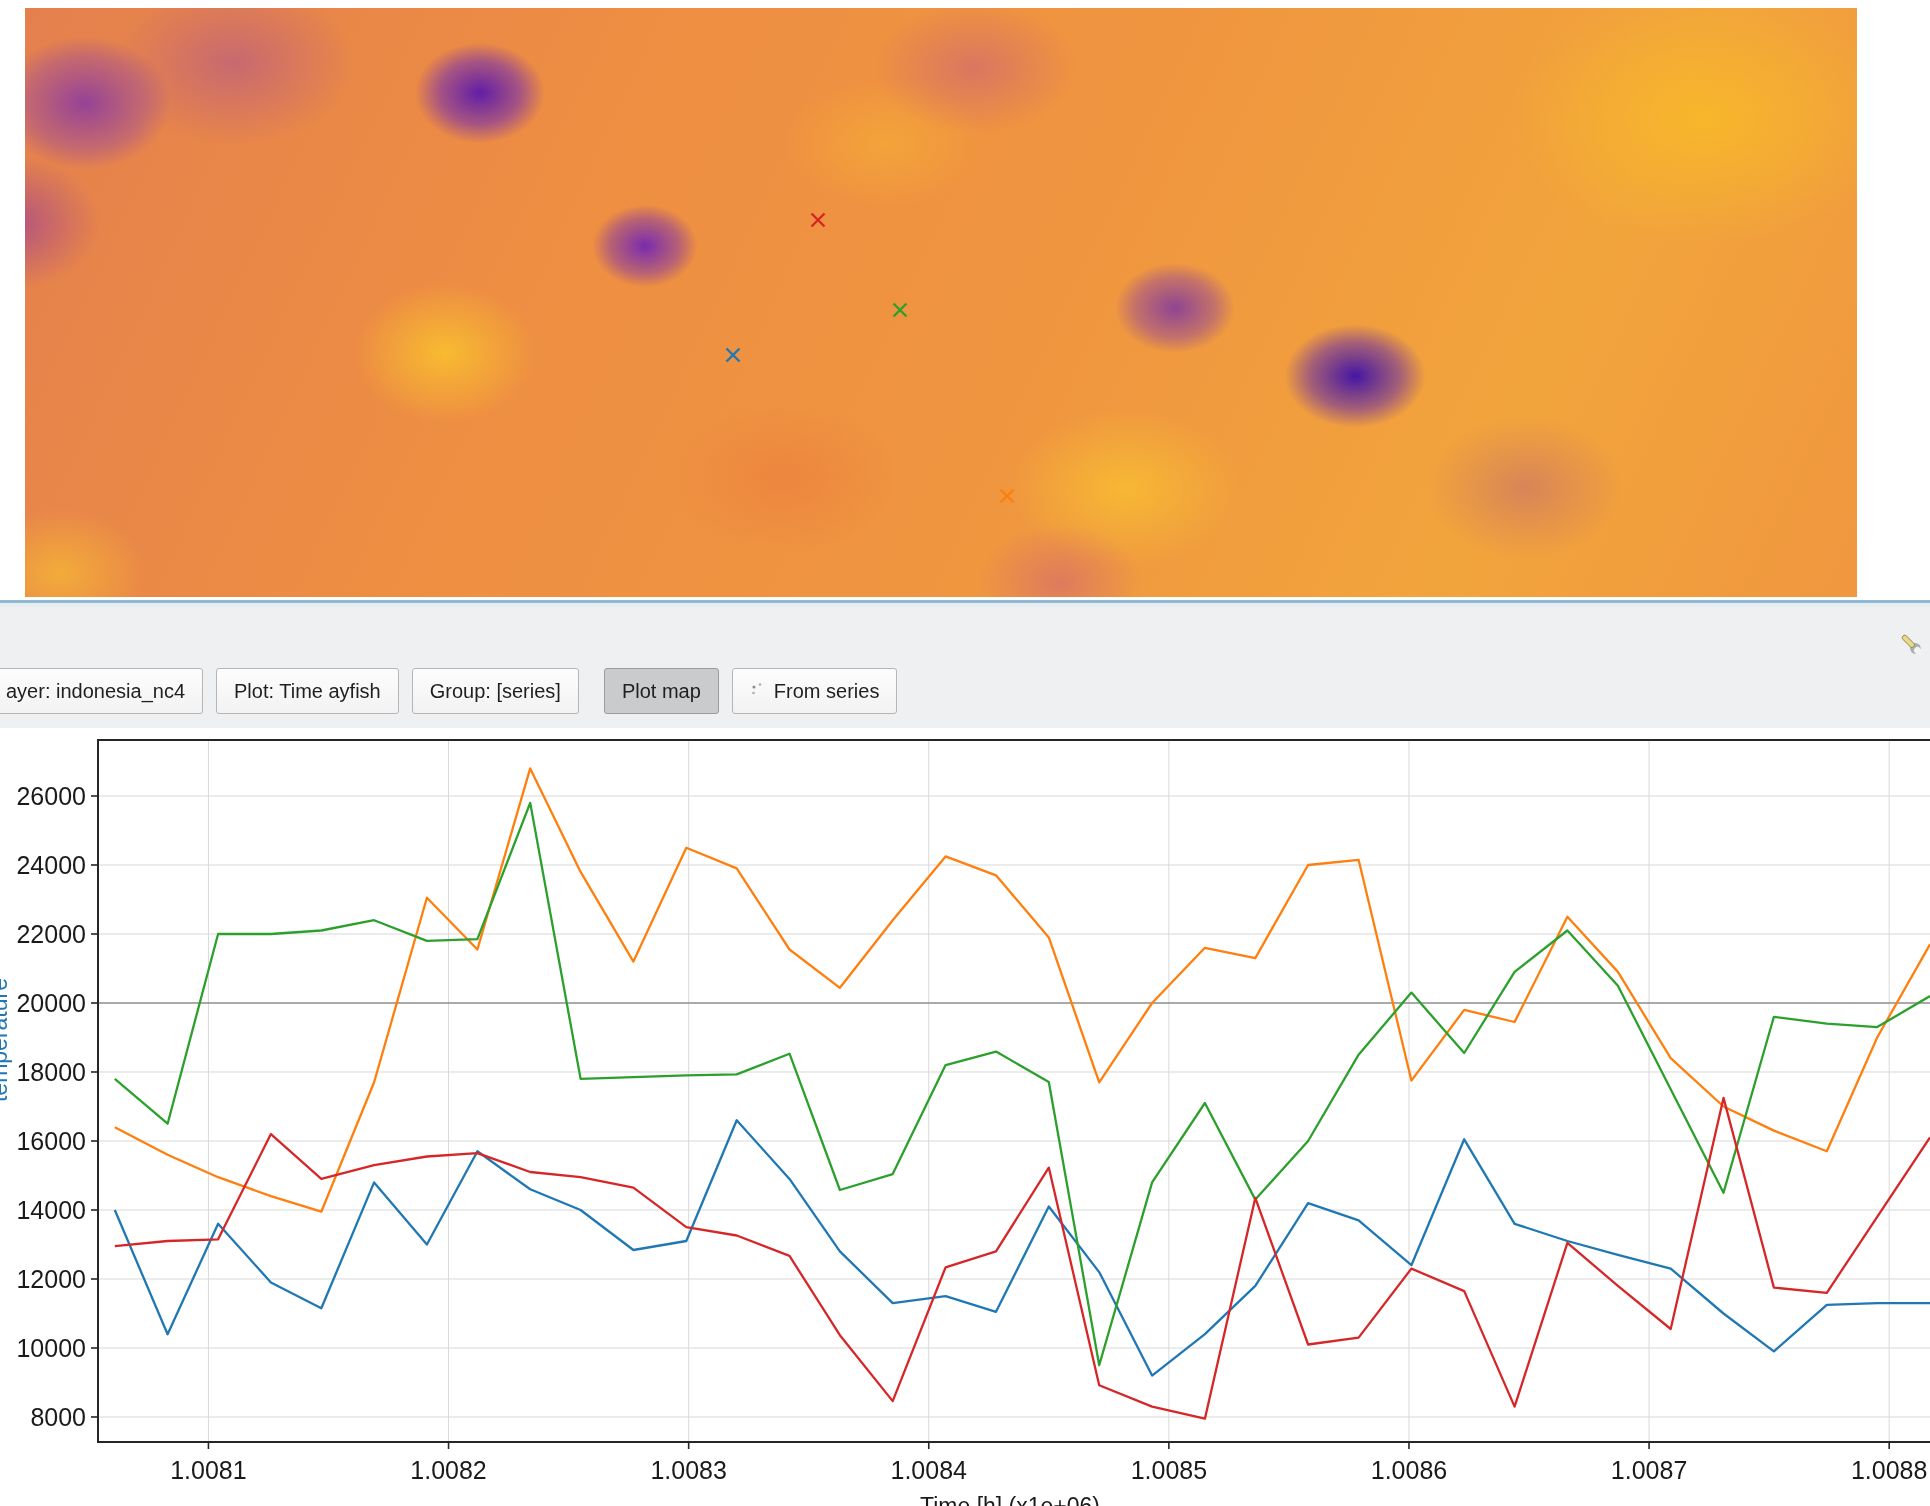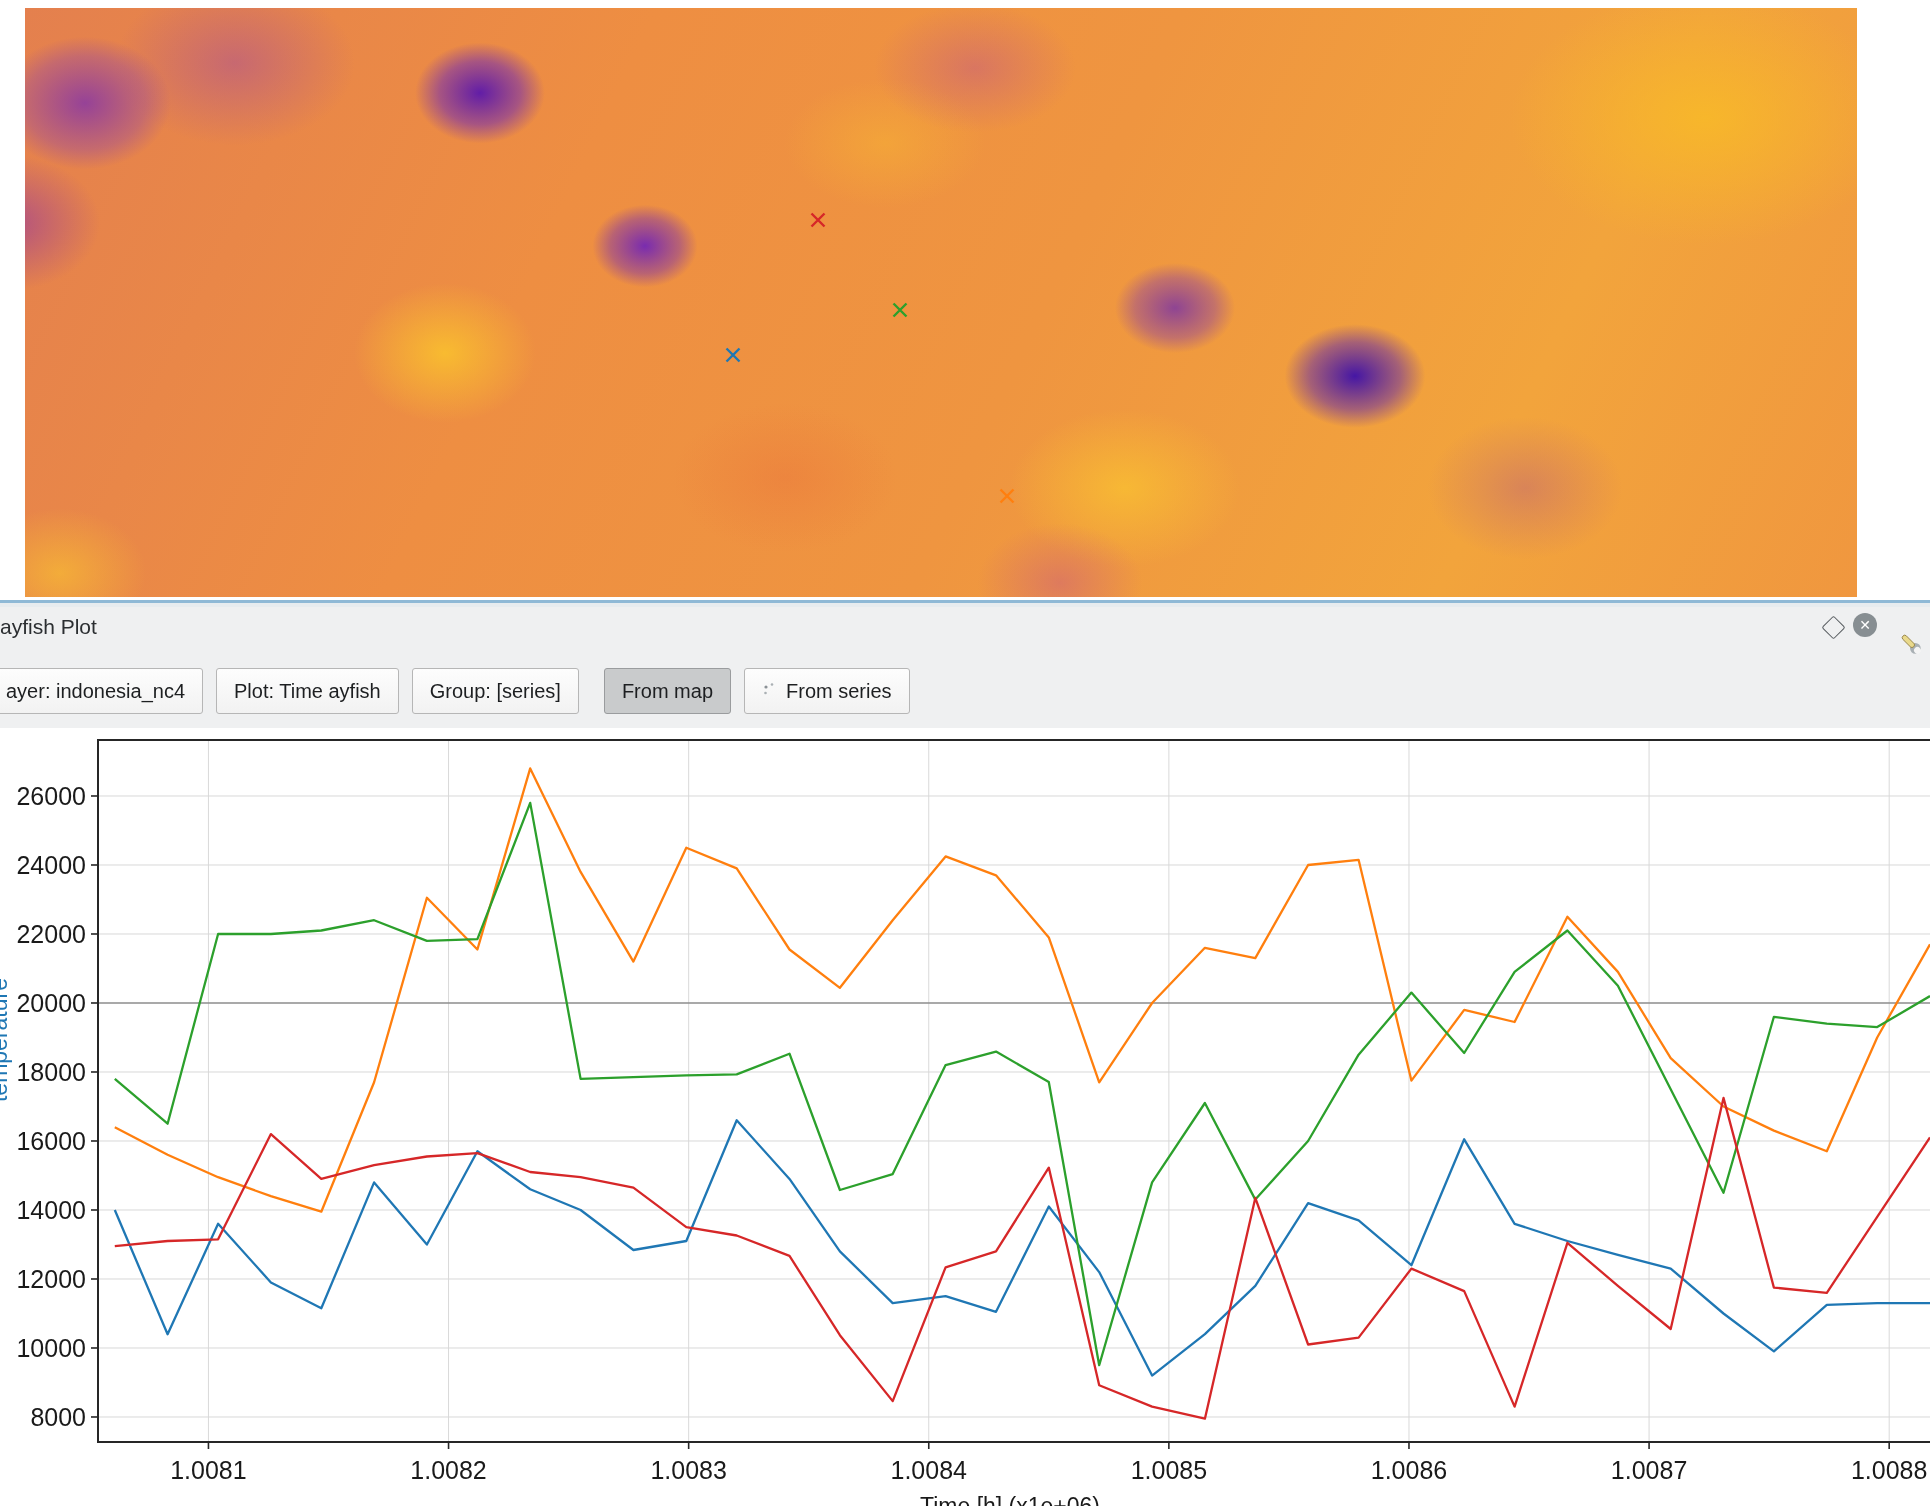--- a/index.html
+++ b/index.html
@@ -61,38 +61,33 @@
       <path d="M786.5 205.5 L799.5 218.5 M786.5 218.5 L799.5 205.5" stroke="#d62728" stroke-width="2.4" fill="none"></path>
       <path d="M868.5 295.5 L881.5 308.5 M868.5 308.5 L881.5 295.5" stroke="#2ca02c" stroke-width="2.4" fill="none"></path>
       <path d="M701.5 340.5 L714.5 353.5 M701.5 353.5 L714.5 340.5" stroke="#1f77b4" stroke-width="2.4" fill="none"></path>
       <path d="M975.5 481.5 L988.5 494.5 M975.5 494.5 L988.5 481.5" stroke="#ff7f0e" stroke-width="2.4" fill="none"></path>
     </svg>
 </div>
 
 <div class="sep"></div>
 
 <div class="panel">
-  <div class="titlebar">
-    <div class="title">ayfish Plot</div>
-    <div class="float-icon"></div>
-    <div class="close-btn">✕</div>
-  </div>
 
   <div class="toolbar" id="toolbar">
       <div class="tb-btn first">
         <span>ayer: indonesia_nc4</span>
       </div>
       <div class="tb-btn">
         <span>Plot: Time ayfish</span>
       </div>
       <div class="tb-btn">
         <span>Group: [series]</span>
       </div>
       <div class="tb-btn active gap">
-        <span>From map</span>
+        <span>Plot map</span>
       </div>
       <div class="tb-btn">
         <svg width="16" height="20" viewBox="0 0 16 20">
           <circle cx="4" cy="6" r="1.6" fill="#8b9196"></circle>
           <circle cx="10" cy="3.5" r="1.3" fill="#aab0b4"></circle>
           <circle cx="3.5" cy="12" r="1.3" fill="#aab0b4"></circle>
         </svg>
         <span>From series</span>
       </div>
     </div>

